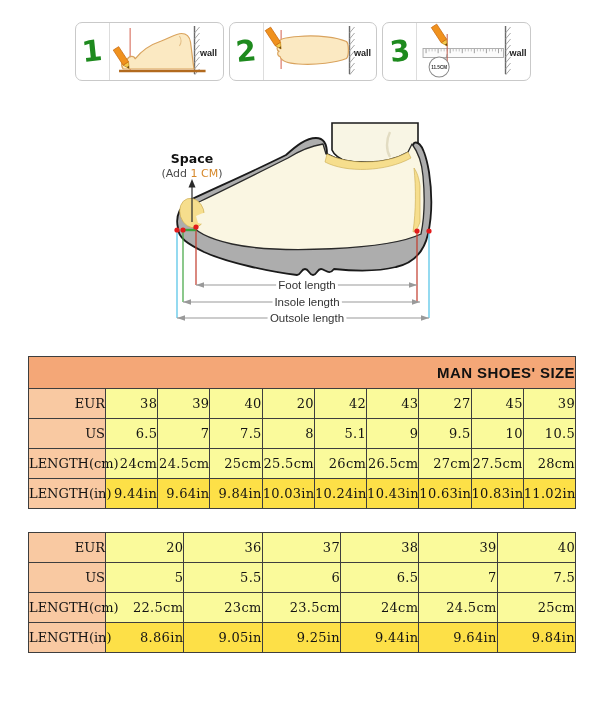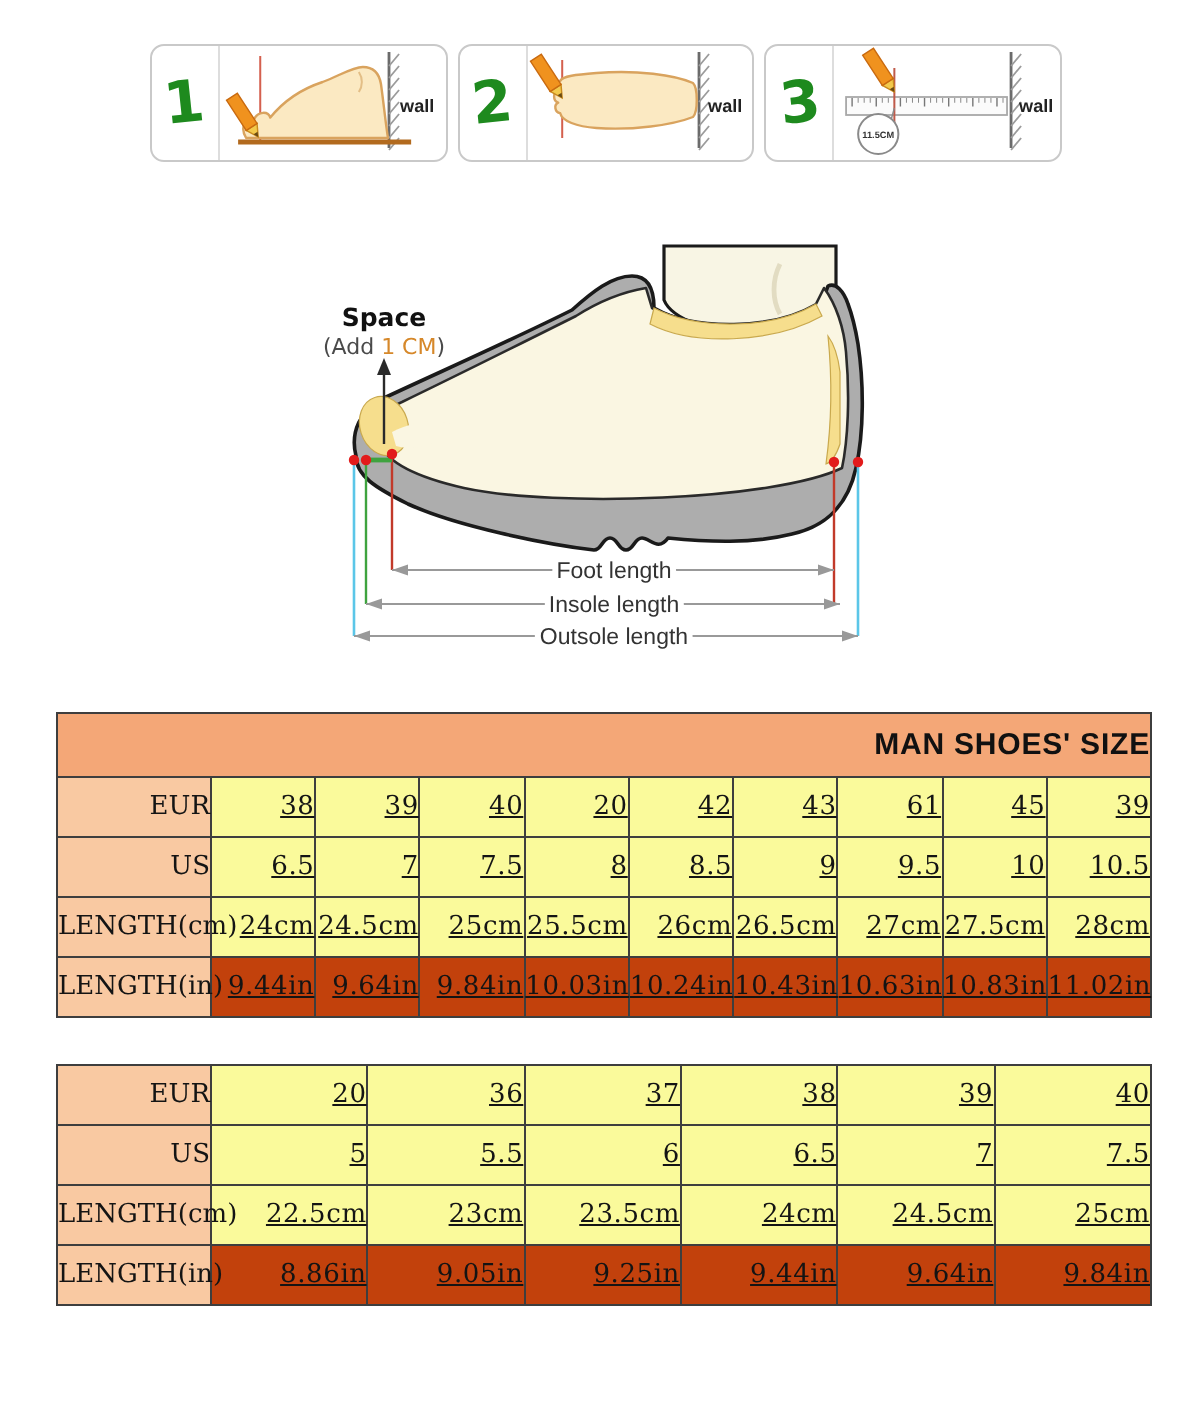--- a/index.html
+++ b/index.html
@@ -44,23 +44,23 @@
   .size-table .title-cell{
     background:var(--table-title-bg,#F4A777);
     font:700 15px "Liberation Sans",sans-serif;height:31px;letter-spacing:.4px;color:#111;
   }
   .size-table .row-label{
     background:var(--table-label-bg,#F9C9A2);
     font:13px "DejaVu Serif",serif;font-weight:400;height:29px;margin-top:20px;
   }
   .size-table td{
     background:var(--table-cell-bg,#FAFA9B);
-    font:13px "DejaVu Serif",serif;letter-spacing:.3px;text-decoration:underline;
-  }
-  .size-table tr.last-row td{background:#c2410c;}
+    font:13px "DejaVu Serif",serif;letter-spacing:.3px;
+  }
+  .size-table tr.last-row td{background:#fde047;}
 </style>
 </head>
 <body>
 
 <svg width="0" height="0" style="position:absolute" aria-hidden="true">
   <defs>
     <g id="pencil-def">
       <polygon points="-3.2,-6 3.2,-6 0,0" fill="#F2C94C" stroke="#C98A1E" stroke-width="0.7"></polygon>
       <polygon points="-1.2,-2.4 1.2,-2.4 0,0" fill="#6B4A12"></polygon>
       <rect x="-3.2" y="-24" width="6.4" height="18" fill="#F0921E" stroke="#C96A10" stroke-width="0.7"></rect>
@@ -199,31 +199,31 @@
         <th class="title-cell" colspan="10">MAN SHOES' SIZE</th>
       </tr>
       <tr class="">
         <th class="row-label">EUR</th>
         <td>38</td>
         <td>39</td>
         <td>40</td>
         <td>20</td>
         <td>42</td>
         <td>43</td>
-        <td>61</td>
+        <td>27</td>
         <td>45</td>
         <td>39</td>
       </tr>
       <tr class="">
         <th class="row-label">US</th>
         <td>6.5</td>
         <td>7</td>
         <td>7.5</td>
         <td>8</td>
-        <td>8.5</td>
+        <td>5.1</td>
         <td>9</td>
         <td>9.5</td>
         <td>10</td>
         <td>10.5</td>
       </tr>
       <tr class="">
         <th class="row-label">LENGTH(cm)</th>
         <td>24cm</td>
         <td>24.5cm</td>
         <td>25cm</td>

